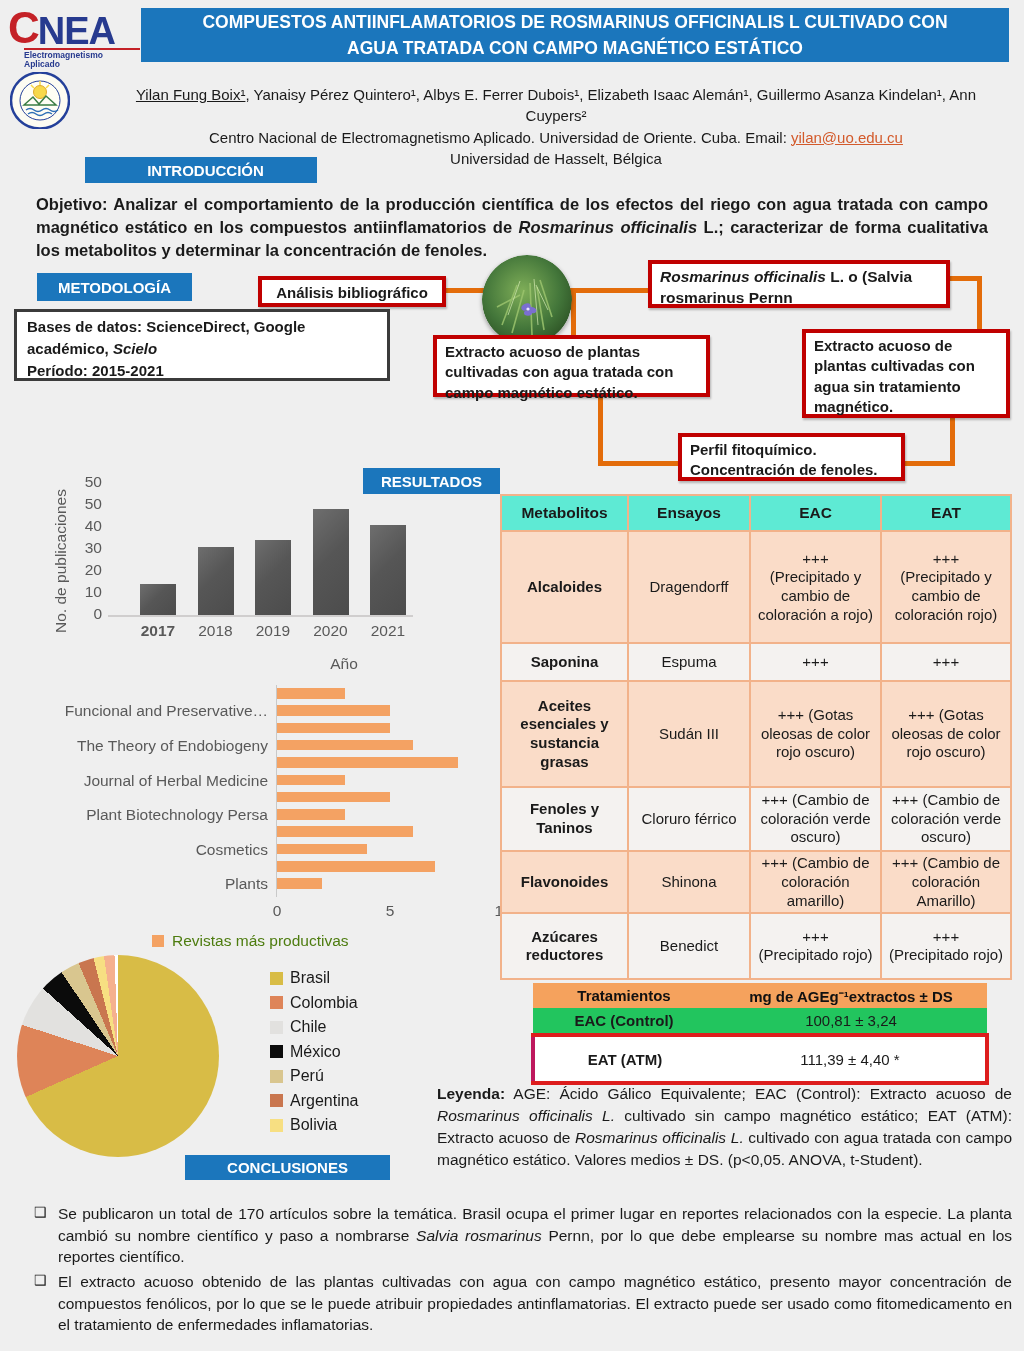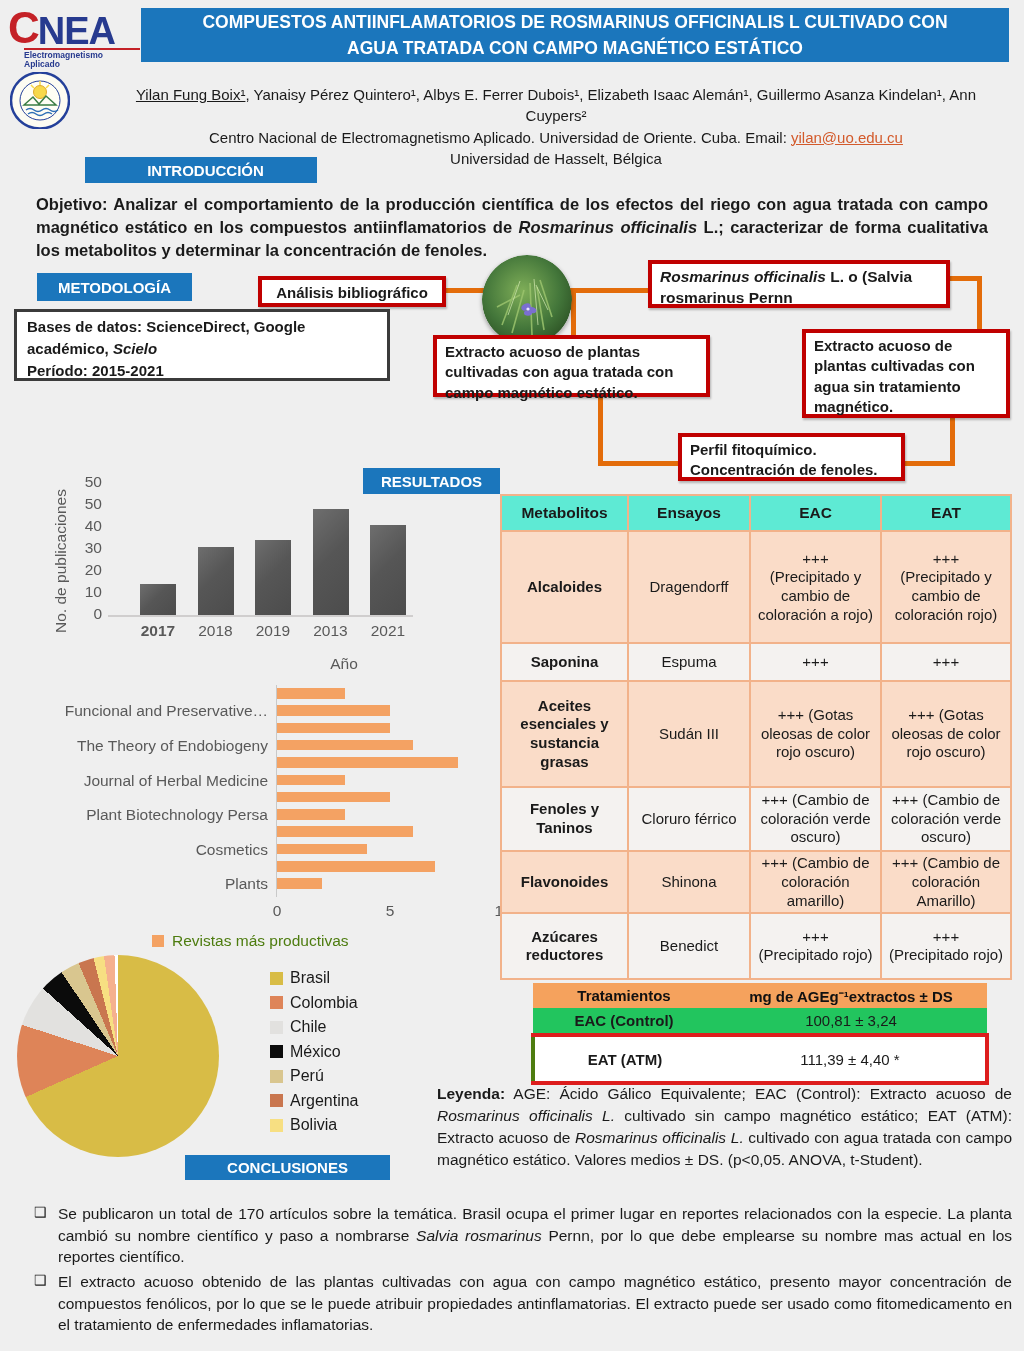--- a/index.html
+++ b/index.html
@@ -49,21 +49,21 @@
   .rtable th{background:#5eead4;font-weight:bold;font-size:15.5px;}
   .rtable td:first-child{font-weight:bold;}
   .row-peach td{background:#fadcc8;} .row-light td{background:#f4f2f0;}
   
   .ttable{border-collapse:collapse;table-layout:fixed;width:454px;font-size:15px;}
   .ttable th{background:#f5a25d;font-weight:bold;color:#111;height:23px;text-align:center;}
   .ttable td{text-align:center;vertical-align:middle;height:23px;}
   .trow1 td{background:#22c55e;font-weight:bold;}
   .trow1 td:last-child{font-weight:normal;}
   .trow2 td{background:#fff;font-weight:bold;height:42px;border-top:4px solid #dd1d1d;border-bottom:4px solid #dd1d1d;}
-  .trow2 td:first-child{border-left:4px solid #4d7c0f;}
+  .trow2 td:first-child{border-left:4px solid #be185d;}
   .trow2 td:last-child{border-right:4px solid #dd1d1d;font-weight:normal;}
   .leyenda{left:437px;top:1083px;width:575px;font-size:15.5px;line-height:1.42;text-align:justify;}
   .conclusions{left:34px;top:1203px;width:978px;font-size:15.5px;line-height:1.4;}
   .citem{display:flex;margin-bottom:3px;}
   .cbullet{flex:none;width:24px;font-size:14px;}
   .ctext{text-align:justify;}
 </style>
 </head>
 <body>
 
@@ -176,21 +176,21 @@
       <div class="tick" style="left: 30px; top: 45px; width: 44px; text-align: right;">40</div>
       <div class="tick" style="left: 30px; top: 23px; width: 44px; text-align: right;">50</div>
       <div class="tick" style="left: 30px; top: 1px; width: 44px; text-align: right;">50</div>
       <div class="vbar" style="left: 112px; top: 112.2px; width: 36px; height: 30.8px;"></div>
       <div class="tick" style="left: 100px; top: 150px; width: 60px; text-align: center; font-weight: bold;">2017</div>
       <div class="vbar" style="left: 169.5px; top: 74.8px; width: 36px; height: 68.2px;"></div>
       <div class="tick" style="left: 157.5px; top: 150px; width: 60px; text-align: center;">2018</div>
       <div class="vbar" style="left: 227px; top: 68.2px; width: 36px; height: 74.8px;"></div>
       <div class="tick" style="left: 215px; top: 150px; width: 60px; text-align: center;">2019</div>
       <div class="vbar" style="left: 284.5px; top: 37.4px; width: 36px; height: 105.6px;"></div>
-      <div class="tick" style="left: 272.5px; top: 150px; width: 60px; text-align: center;">2013</div>
+      <div class="tick" style="left: 272.5px; top: 150px; width: 60px; text-align: center;">2020</div>
       <div class="vbar" style="left: 342px; top: 52.8px; width: 36px; height: 90.2px;"></div>
       <div class="tick" style="left: 330px; top: 150px; width: 60px; text-align: center;">2021</div>
     </div>
 
   <div class="abs" id="hchart" style="left:40px;top:683px;width:480px;height:280px;">
     <div class="axisline" style="left:236px;top:2px;width:1px;height:212px;"></div>
     <div class="abs" style="left:112px;top:249px;display:flex;align-items:center;">
       <span class="leg-square" style="width:12px;height:12px;"></span>
       <span style="margin-left:8px;color:#4d7c0f;font-size:15.5px;">Revistas más productivas</span>
     </div>

